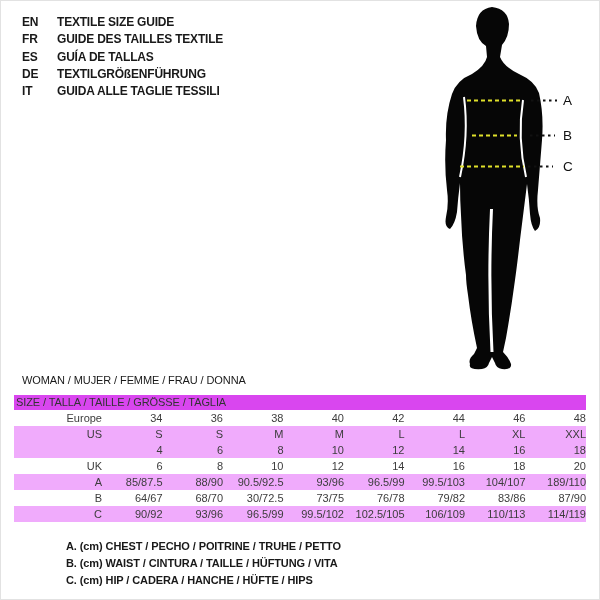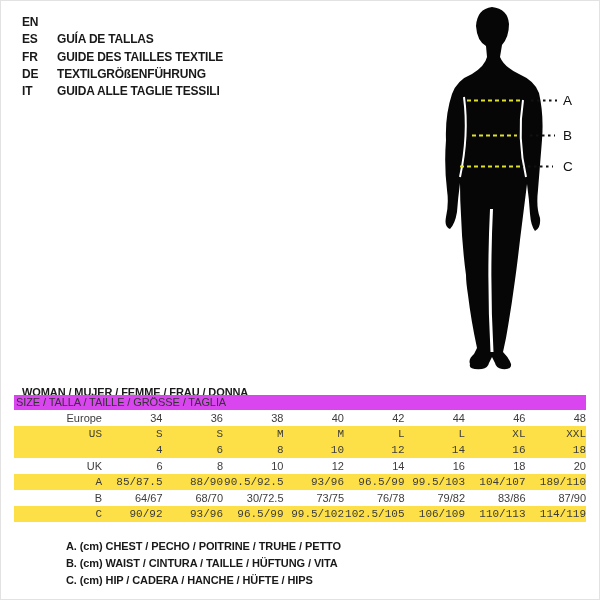--- a/index.html
+++ b/index.html
@@ -8,51 +8,52 @@
     font-family:"Liberation Sans","DejaVu Sans",sans-serif;color:#1c1c1c;
     box-shadow:inset 0 0 0 1px #e2e2e2;
   }
   
   .lang-list{position:absolute;left:22px;top:14px;}
   .lang-row{display:flex;line-height:17.3px;font-size:12px;font-weight:700;letter-spacing:-0.2px;color:#191919;}
   .lang-row .code{width:35px;flex:0 0 35px;}
   
   .figure{position:absolute;left:0;top:0;width:600px;height:600px;}
   
-  .section-title{position:absolute;left:22px;top:386px;font-size:11px;font-weight:700;letter-spacing:-0.1px;color:#191919;}
+  .section-title{position:absolute;left:22px;top:374px;font-size:11px;font-weight:400;letter-spacing:-0.1px;color:#191919;}
   
   .size-table{position:absolute;left:14px;top:395px;width:572px;font-size:11px;color:#3c3c3c;}
   .size-table .thead{
     background:#d946ef;height:15px;line-height:15px;padding-left:2px;
     color:#333;letter-spacing:-0.1px;
   }
   .trow{display:grid;grid-template-columns:88px repeat(8,1fr);height:16px;line-height:16px;}
-  .trow.gray{background:#fde047;font-family:Liberation Mono, monospace;}
+  .trow.gray{background:#f0abfc;}
   .trow .rlabel{padding-left:7px;text-align:right;}
   .trow .cell{text-align:right;}
   
   .legend{position:absolute;left:22px;top:538px;}
   .legend-line{font-size:11px;font-weight:700;line-height:17.2px;letter-spacing:-0.1px;color:#191919;margin-left:44px;}
 </style>
 </head>
 <body>
 
 <div class="canvas">
 
   <div class="lang-list">
     <div class="lang-row">
       <span class="code">EN</span>
+      <span class="label">TEXTILE SIZE GUIDE</span>
+    </div>
+    <div class="lang-row">
+      <span class="code">FR</span>
+      <span class="label">GUIDE DES TAILLES TEXTILE</span>
     </div>
     <div class="lang-row">
       <span class="code">ES</span>
       <span class="label">GUÍA DE TALLAS</span>
-    </div>
-    <div class="lang-row">
-      <span class="code">FR</span>
-      <span class="label">GUIDE DES TAILLES TEXTILE</span>
     </div>
     <div class="lang-row">
       <span class="code">DE</span>
       <span class="label">TEXTILGRÖßENFÜHRUNG</span>
     </div>
     <div class="lang-row">
       <span class="code">IT</span>
       <span class="label">GUIDA ALLE TAGLIE TESSILI</span>
     </div>
   </div>

